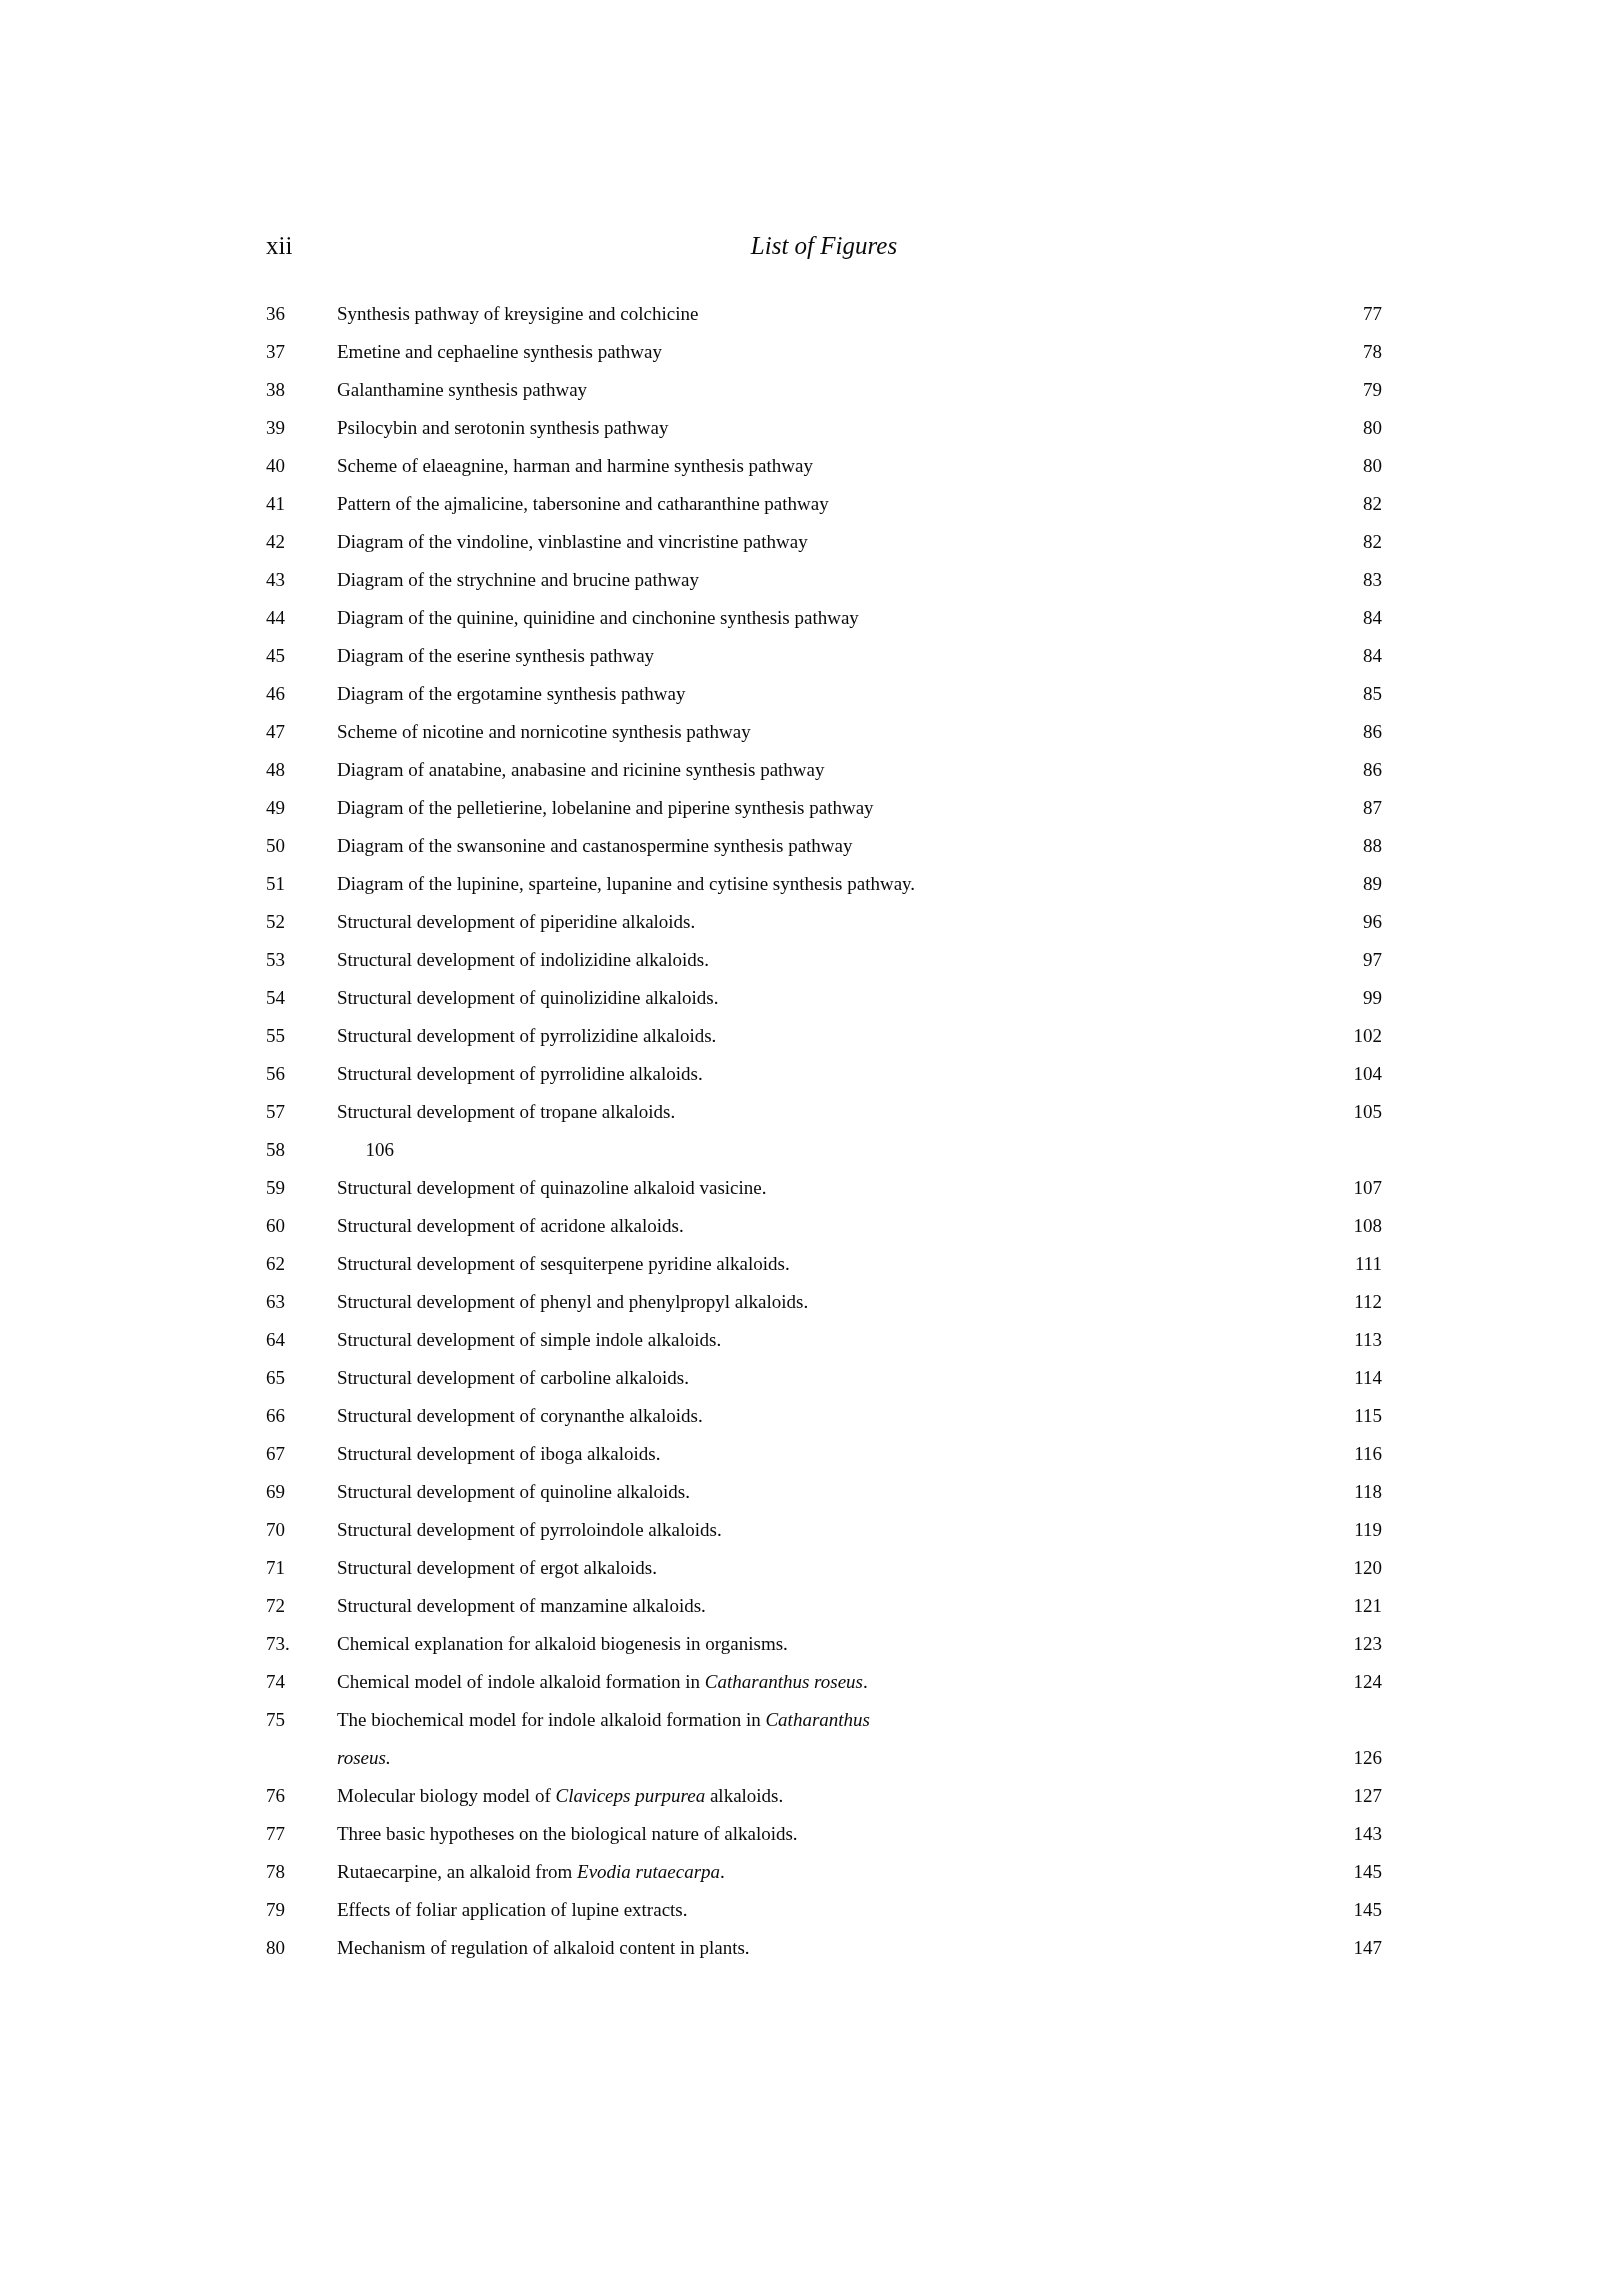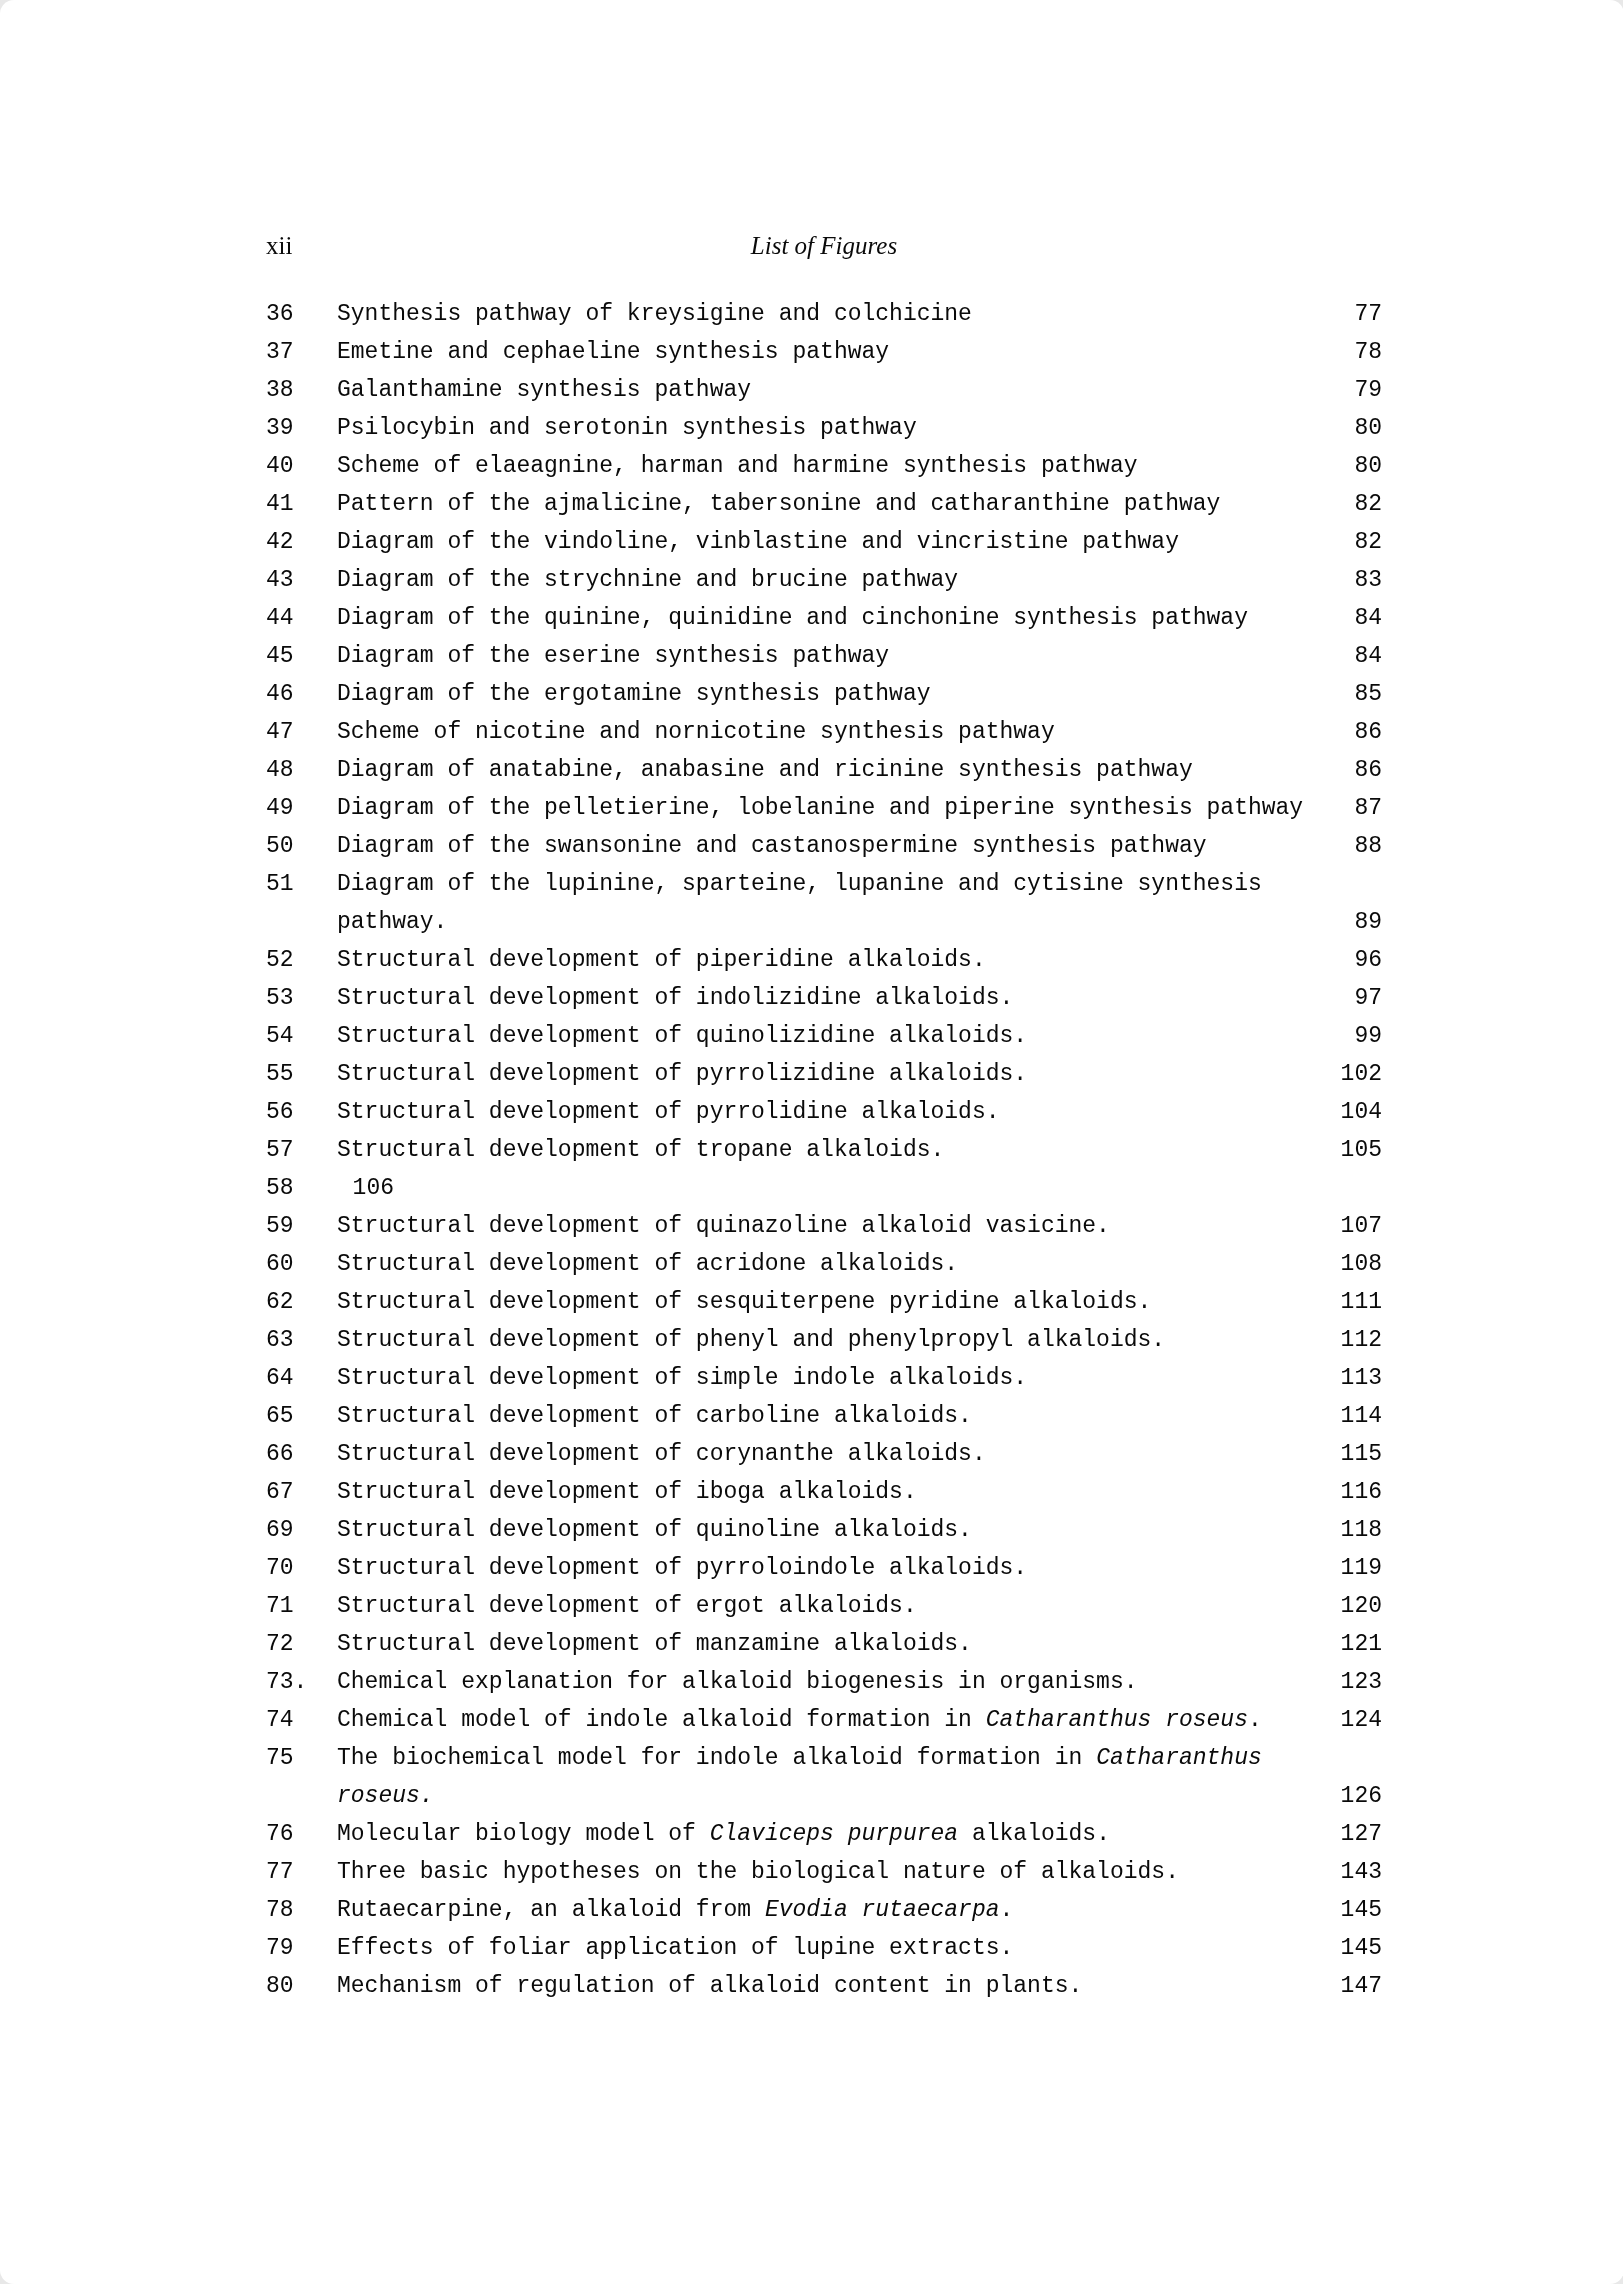--- a/index.html
+++ b/index.html
@@ -9,21 +9,20 @@
   }
   .page {
     position: relative;
     width: 1624px;
     height: 2284px;
     margin: 0 auto;
     background: #ffffff;
     color: #0a0a0a;
     font-family: "Liberation Serif", serif;
     overflow: hidden;
-    border-radius: 14px;
   }
   .content {
     position: absolute;
     left: 266px;
     top: 231px;
     width: 1116px;
   }
   .header {
     display: grid;
     grid-template-columns: 1fr auto 1fr;
@@ -36,22 +35,21 @@
     text-align: left;
   }
   .running-title {
     font-style: italic;
     text-align: center;
   }
   .folio-right {
     text-align: right;
   }
   .lof {
-    font-size: 23px;
-    font-family: Liberation Mono, monospace;
+    font-size: 19px;
   }
   .row {
     display: flex;
     align-items: stretch;
     line-height: 38px;
   }
   .num {
     flex: none;
     width: 71px;
   }

